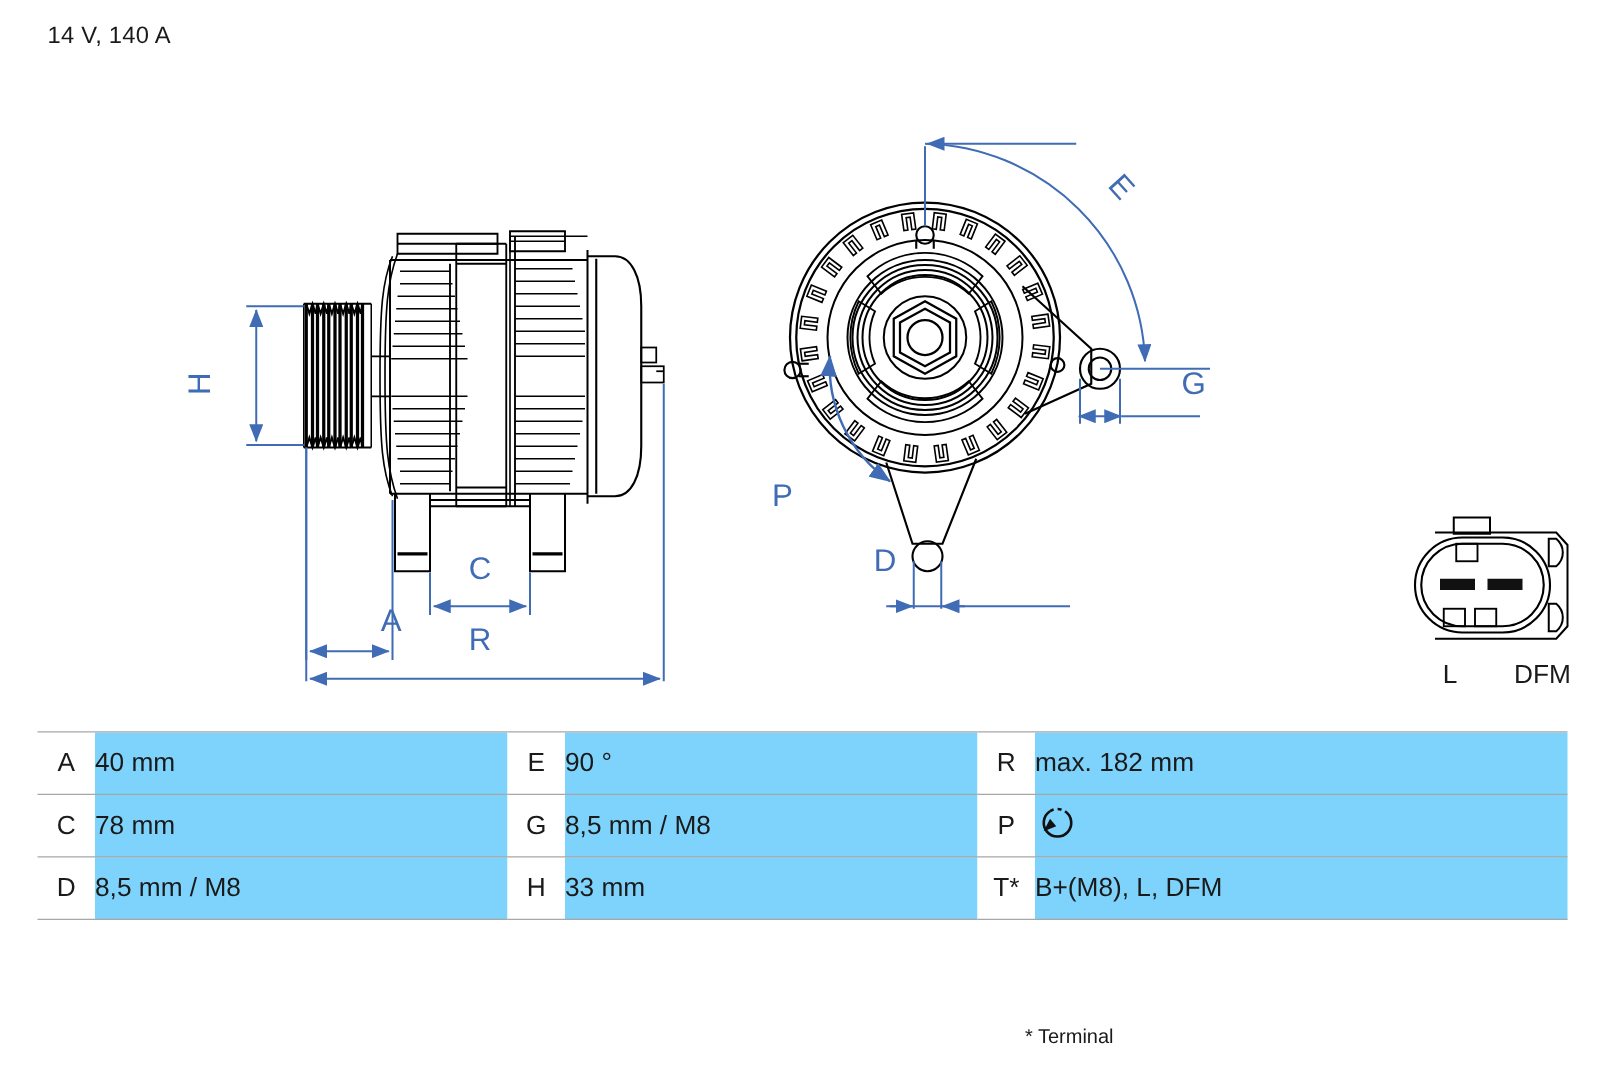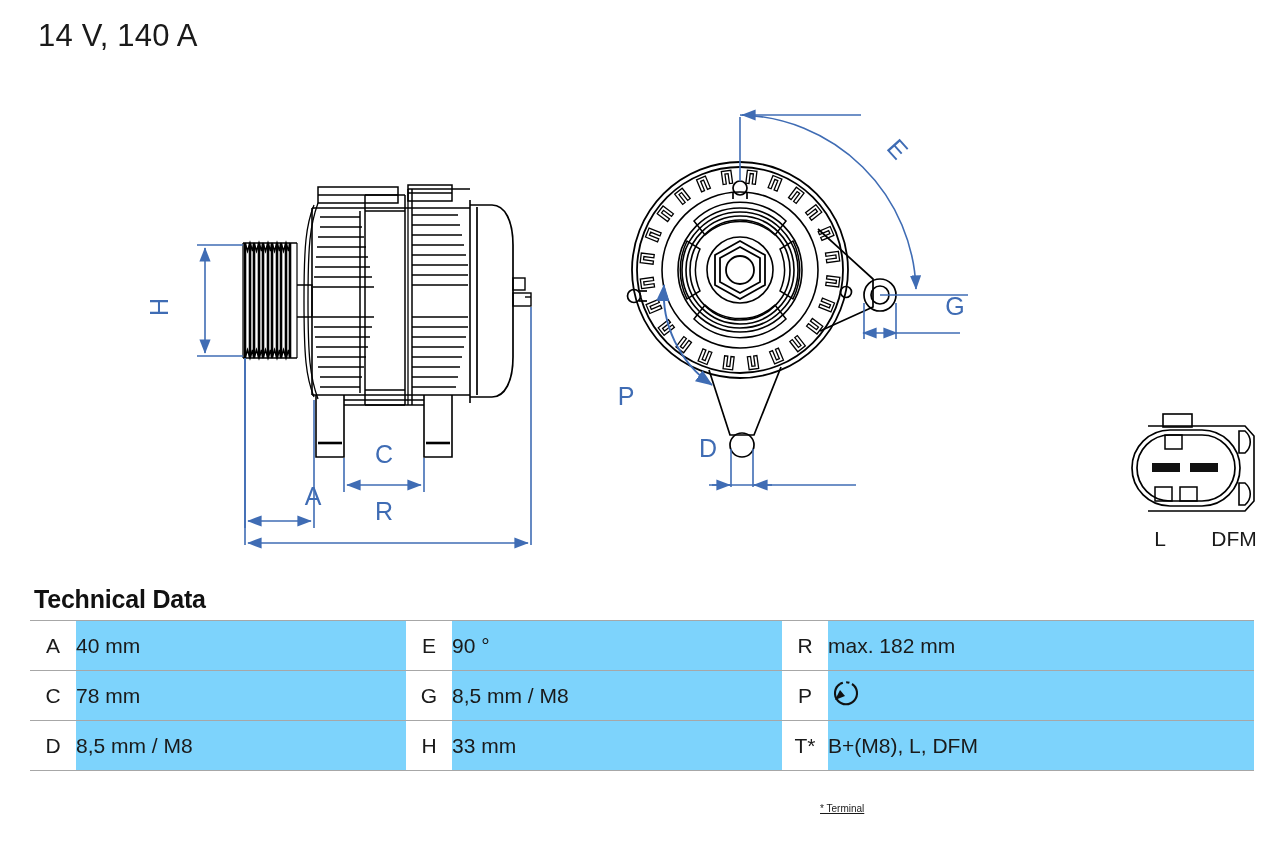--- a/index.html
+++ b/index.html
@@ -14,21 +14,21 @@
     color: #1a1a1a;
     position: relative;
     overflow: hidden;
   }
 
   
   #page-title {
     position: absolute;
     left: 38px;
     top: 18px;
-    font-size: 31px;
+    font-size: 19px;
     font-weight: 400;
     letter-spacing: 0.2px;
     color: #1a1a1a;
   }
 
   
   #drawing-area {
     position: absolute;
     left: 0;
     top: 45px;
@@ -76,24 +76,23 @@
     background: #7dd3fc;
     padding-left: 14px;
   }
   td.val-a  { width: 330px; }
   td.val-b  { width: 330px; margin-top: 36px; }
   td.val-c  { width: auto;  }
 
   #footnote {
     position: absolute;
     left: 820px;
-    top: 803px;
-    font-size: 10px;
+    top: 821px;
+    font-size: 16px;
     color: #1a1a1a;
-    text-decoration: underline;
   }
 
   .rot-icon { display: inline-block; vertical-align: -6px; }
 </style>
 </head>
 <body>
 
 <div id="page-title">14 V, 140 A</div>
 
 <div id="drawing-area">
@@ -459,21 +458,20 @@
     </g>
 
     <text x="1160" y="501" fill="#1a1a1a" font-family="Liberation Sans, sans-serif" font-size="21" text-anchor="middle">L</text>
     <text x="1234" y="501" fill="#1a1a1a" font-family="Liberation Sans, sans-serif" font-size="21" text-anchor="middle">DFM</text>
   </g>
 
 </svg>
 </div>
 
 <div id="tech-block">
-  <div id="tech-heading">Technical Data</div>
 
   <table class="tech-table">
     <tbody>
       <tr>
         <td class="key">A</td>
         <td class="val val-a">40 mm</td>
         <td class="key">E</td>
         <td class="val val-b">90 °</td>
         <td class="key">R</td>
         <td class="val val-c">max. 182 mm</td>

